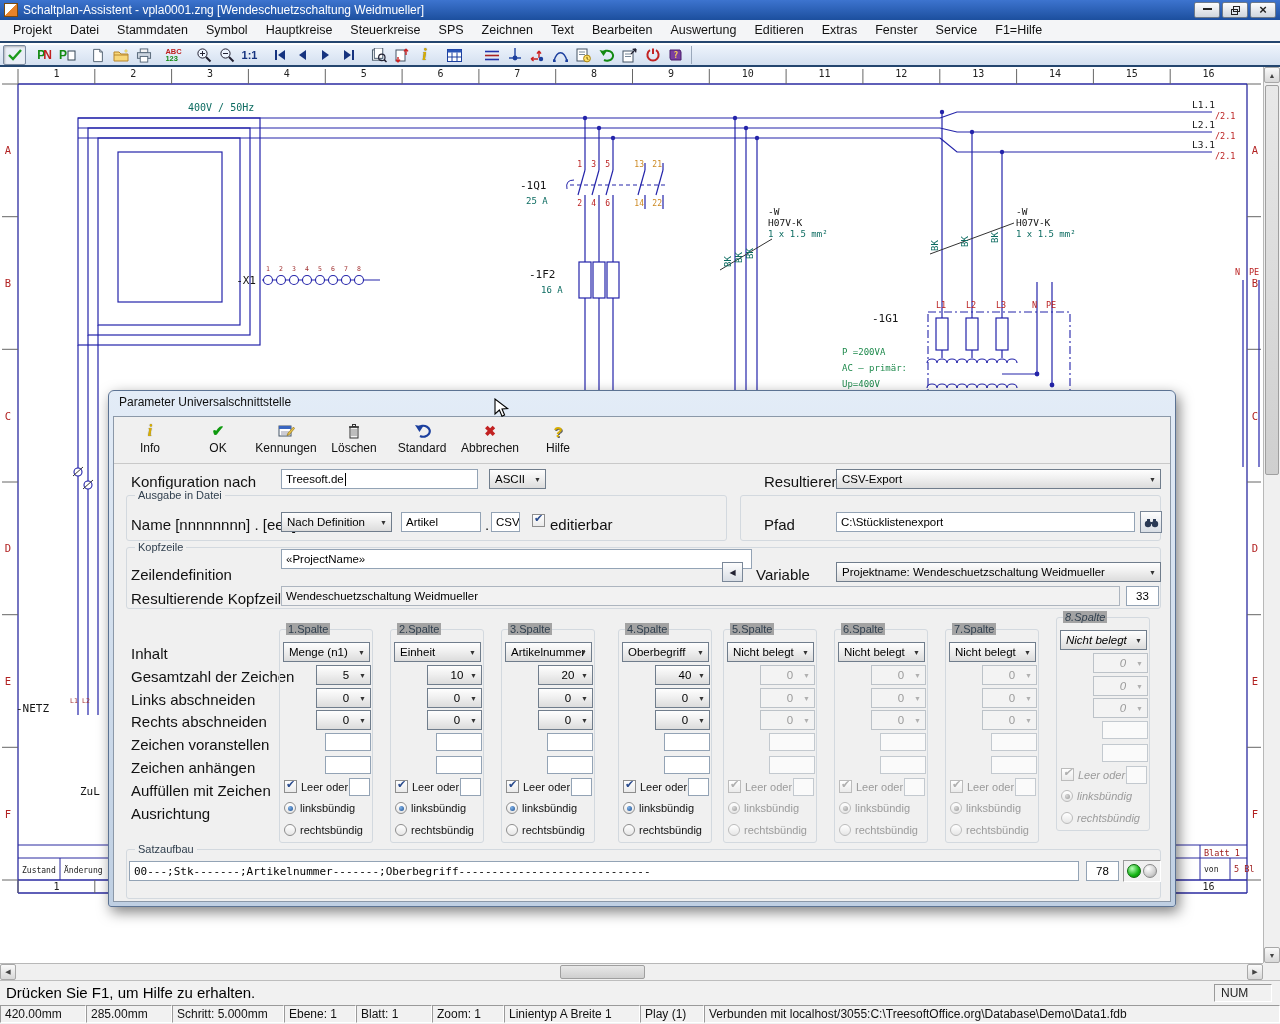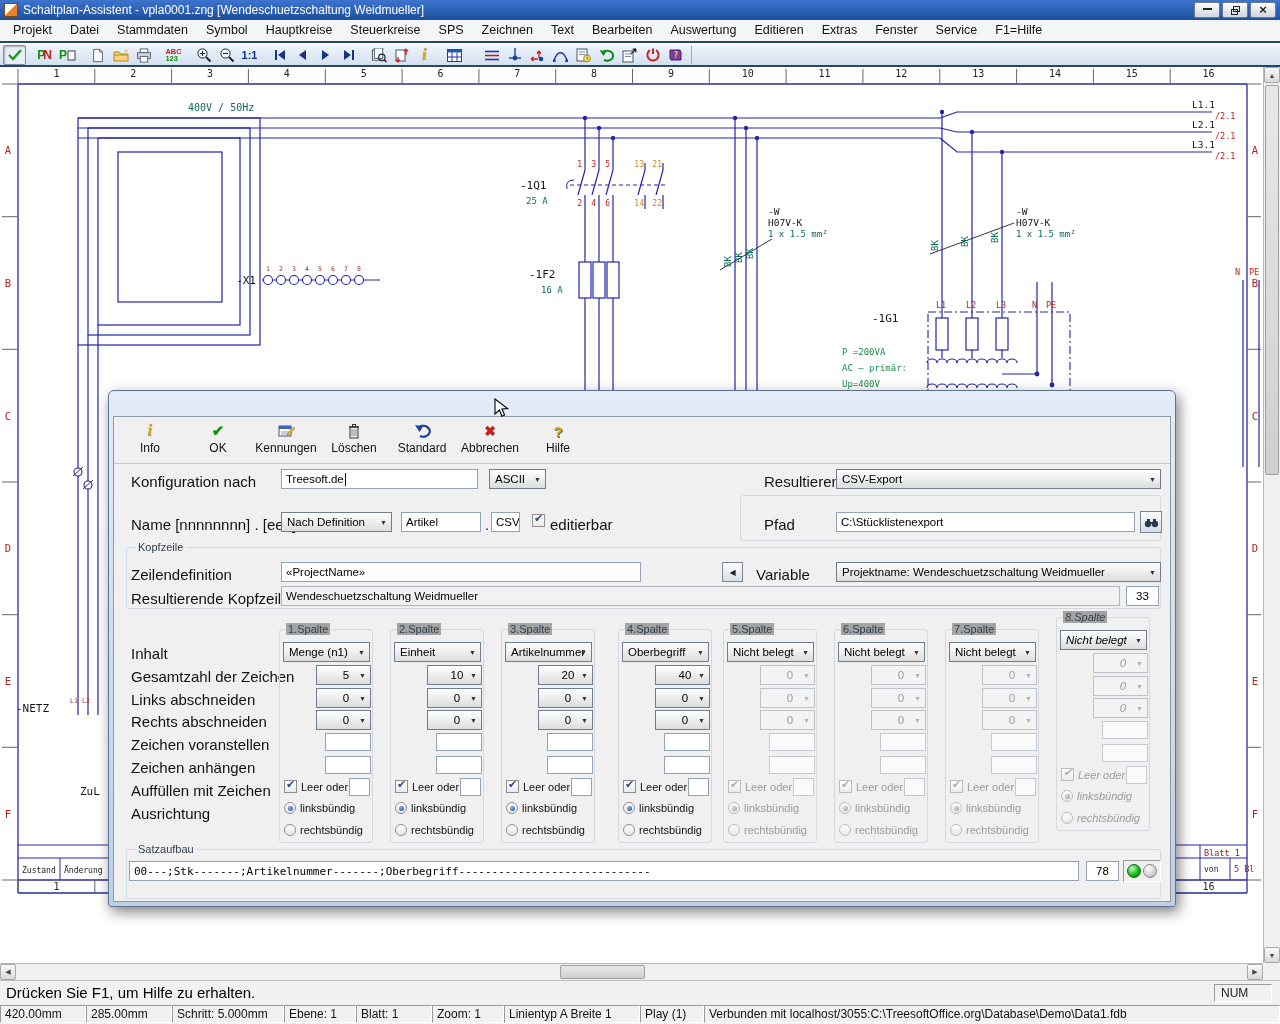--- a/index.html
+++ b/index.html
@@ -657,20 +657,23 @@
     <span>A</span>
       <span>B</span>
       <span>C</span>
       <span>D</span>
       <span>E</span>
       <span>F</span>
   </div>
 </div>
 
 <div class="dialog">
+  <div class="dlg-title">
+    <span>Parameter Universalschnittstelle</span>
+  </div>
   <div class="dlg-body">
     <div class="dlg-toolbar">
       <div class="dbtn">
           <span class="dic">
             <span class="ic-info">i</span>
           </span>
           <span>Info</span>
         </div>
       <div class="dbtn">
           <span class="dic">
@@ -734,20 +737,23 @@
     <div class="combo" style="left:375px;top:52px;width:57px">
         <span class="cv">ASCII</span>
         <span class="ca">▼</span>
       </div>
     <span class="lbl" style="left:650px;top:56px">Resultierende</span>
     <div class="combo" style="left:722px;top:52px;width:325px">
         <span class="cv">CSV-Export</span>
         <span class="ca">▼</span>
       </div>
 
+    <div class="gbox" style="left:12px;top:78px;width:601px;height:46px">
+      <span class="gb-label">Ausgabe in Datei</span>
+    </div>
     <div class="gbox" style="left:626px;top:78px;width:421px;height:46px"></div>
     <span class="lbl" style="left:17px;top:99px">Name [nnnnnnnn] . [eee]</span>
     <div class="combo" style="left:167px;top:95px;width:111px">
         <span class="cv">Nach Definition</span>
         <span class="ca">▼</span>
       </div>
     <div class="tbox" style="left:287px;top:95px;width:80px">
         <span>Artikel</span>
       </div>
     <span class="lbl" style="left:371px;top:99px">.</span>
@@ -768,21 +774,21 @@
           <circle cx="11" cy="7" r="3.2" fill="#2a3a55"></circle>
           <path d="M3 2 h3 v3 h-3 z M9 2 h3 v3 h-3 z" fill="#2a3a55"></path>
           <rect x="6.5" y="5" width="2" height="2" fill="#2a3a55"></rect>
         </svg>
       </div>
 
     <div class="gbox" style="left:12px;top:130px;width:1035px;height:62px">
       <span class="gb-label">Kopfzeile</span>
     </div>
     <span class="lbl" style="left:17px;top:149px">Zeilendefinition</span>
-    <div class="tbox" style="left:167px;top:145px;width:360px">
+    <div class="tbox" style="left:167px;top:132px;width:471px">
         <span>«ProjectName»</span>
       </div>
     <div class="smallbtn" style="left:608px;top:145px">
         <span>◀</span>
       </div>
     <span class="lbl" style="left:642px;top:149px">Variable</span>
     <div class="combo" style="left:722px;top:145px;width:325px">
         <span class="cv">Projektname: Wendeschuetzschaltung Weidmueller</span>
         <span class="ca">▼</span>
       </div>

